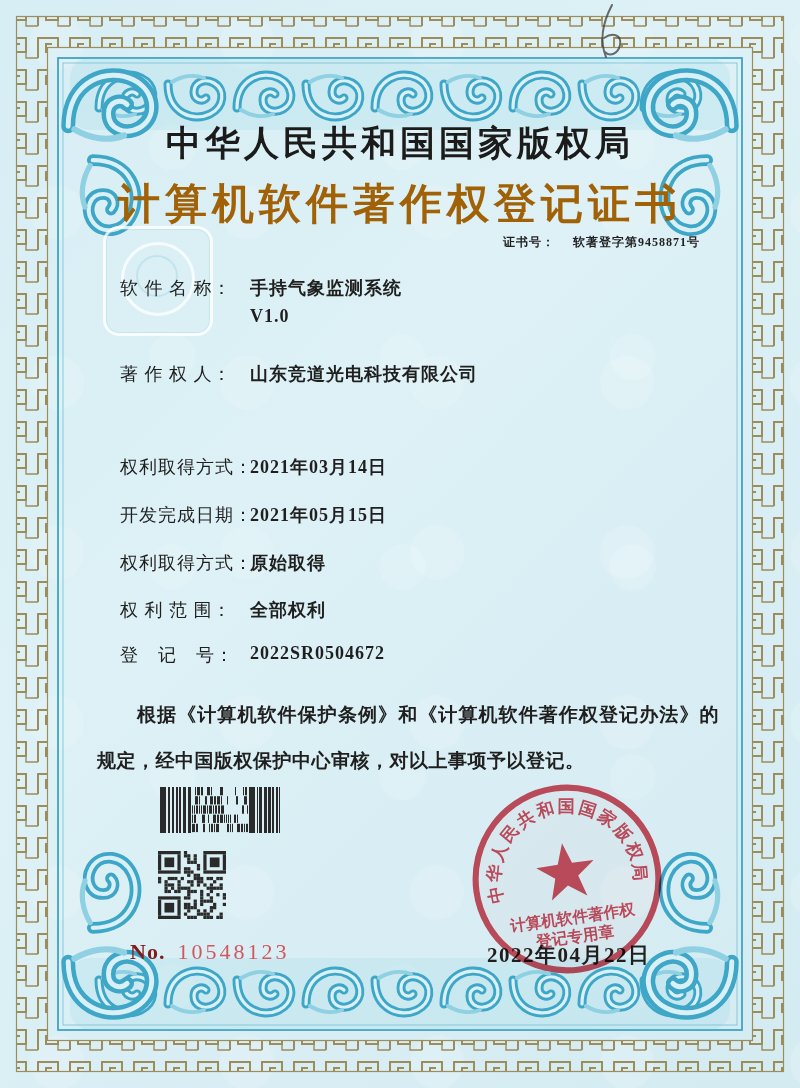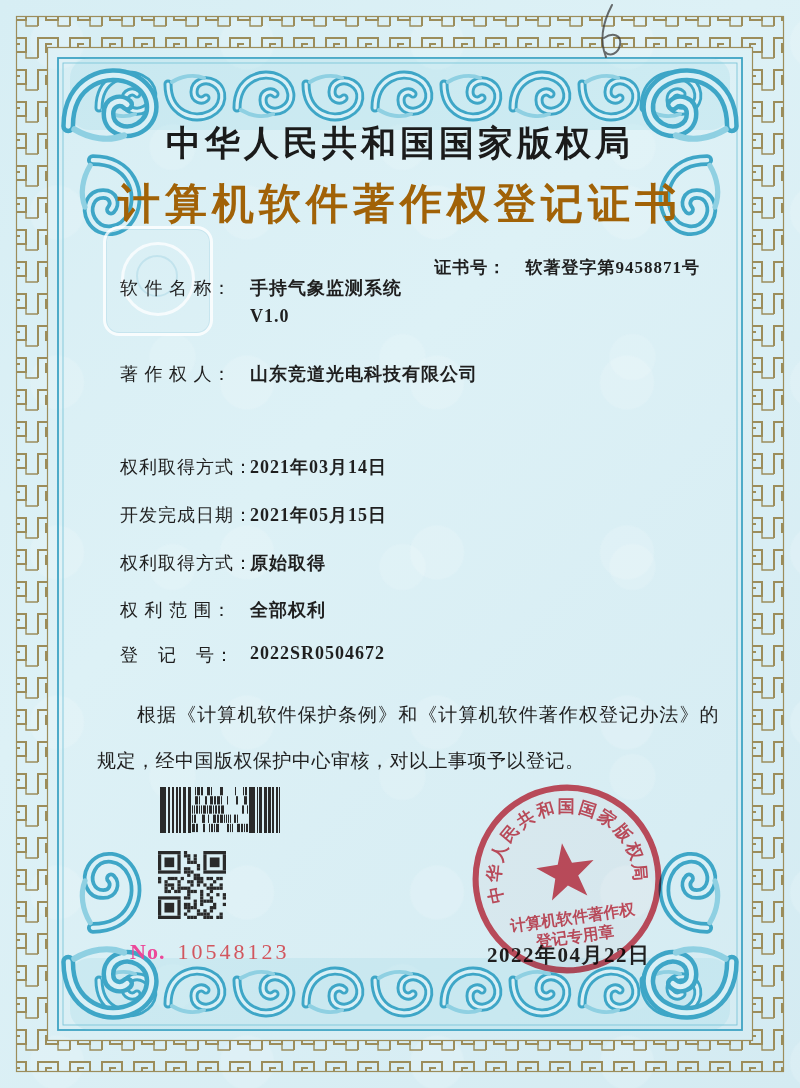--- a/index.html
+++ b/index.html
@@ -19,31 +19,31 @@
   
   .authority{
     left:0;top:120px;width:100%;text-align:center;
     font-size:35px;font-weight:700;letter-spacing:4px;color:#1b1b1b;
   }
   .cert-title{
     left:0;top:176px;width:100%;text-align:center;
     font-size:42px;font-weight:700;letter-spacing:5px;color:#a16207;
   }
   .cert-no-line{
-    right:100px;top:256px;font-size:17px;font-weight:700;letter-spacing:1px;
+    right:100px;top:234px;font-size:12px;font-weight:700;letter-spacing:1px;
   }
   .field-label{position:absolute;left:120px;font-size:18px;font-weight:400;letter-spacing:1px;white-space:pre;}
   .field-value{position:absolute;left:250px;font-size:18px;font-weight:700;letter-spacing:1px;white-space:pre;}
   .paragraph{
     left:97px;top:692px;width:622px;
-    font-size:19px;font-weight:400;line-height:46px;
+    font-size:19px;font-weight:700;line-height:46px;
     text-indent:40px;text-align:justify;letter-spacing:.5px;
   }
   .serial-line{left:130px;top:939px;font-size:22px;letter-spacing:1px;}
-  .serial-prefix{color:#ec4899;font-weight:600;}
+  .serial-prefix{color:#7f1d1d;font-weight:600;}
   .serial-number{color:#d2565e;font-weight:400;letter-spacing:3px;margin-left:12px;font-family:"Liberation Serif",serif;}
   .issue-date{left:487px;top:941px;font-size:21px;font-weight:700;letter-spacing:1.5px;}
   
   .wm-logo{
     left:103px;top:226px;width:104px;height:104px;
     border:3px solid rgba(255,255,255,.8);border-radius:16px;
     box-shadow:inset 0 0 0 1px rgba(160,210,225,.35);
   }
   .wm-logo::before{
     content:"";position:absolute;left:15px;top:13px;width:68px;height:68px;

